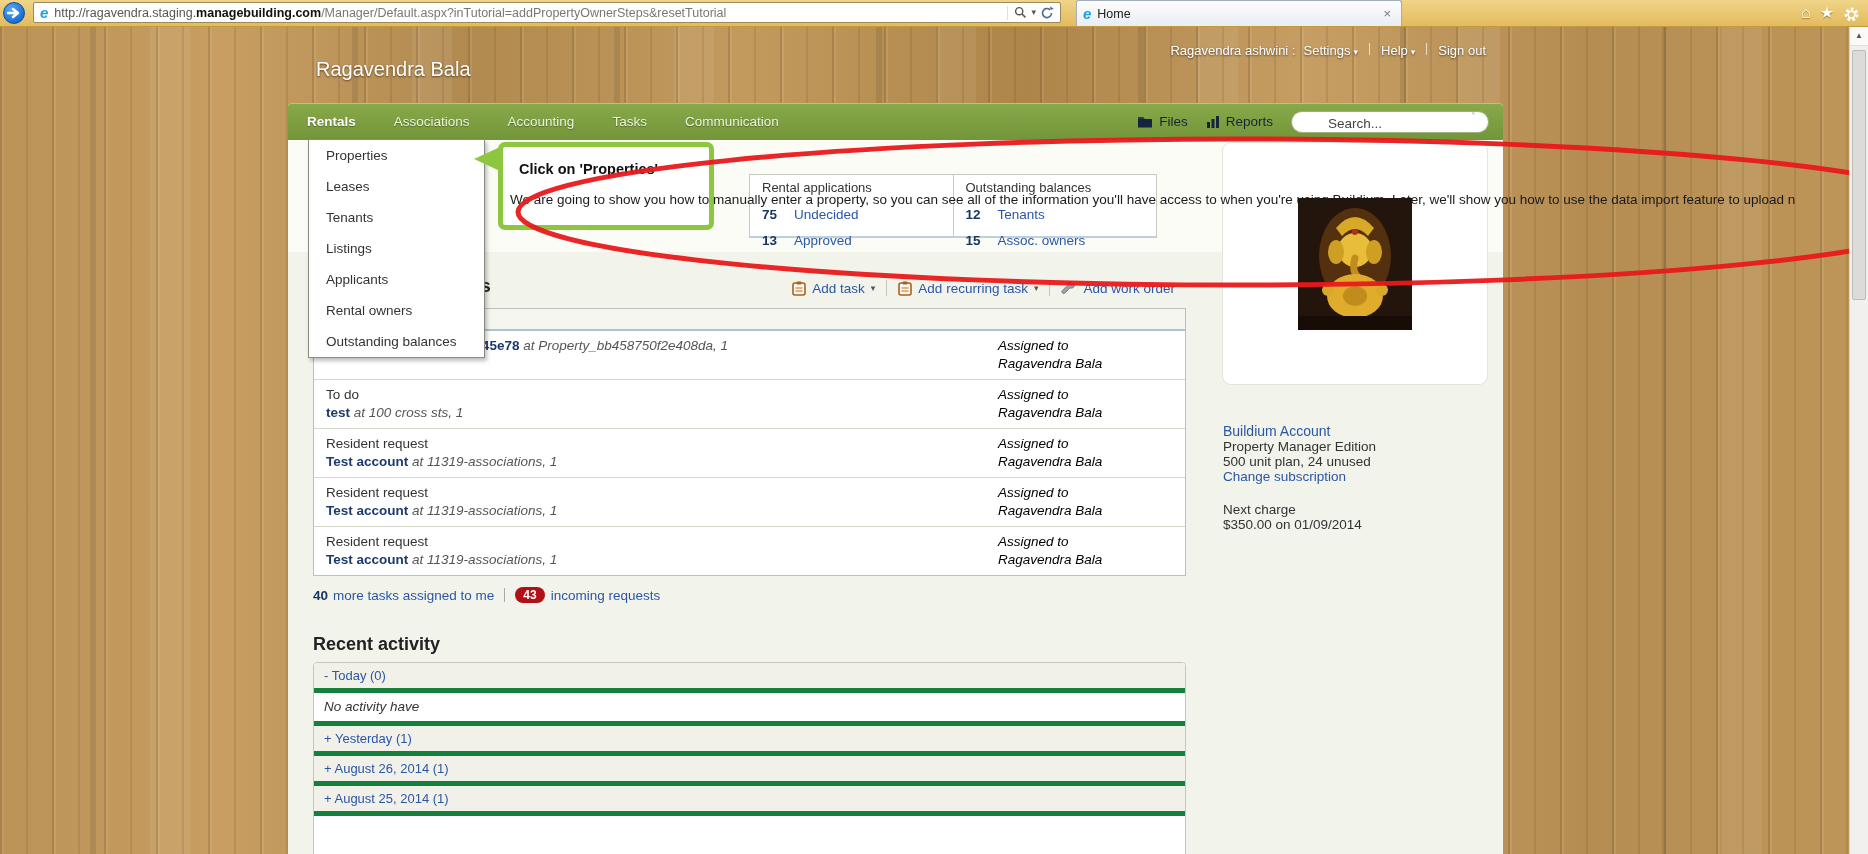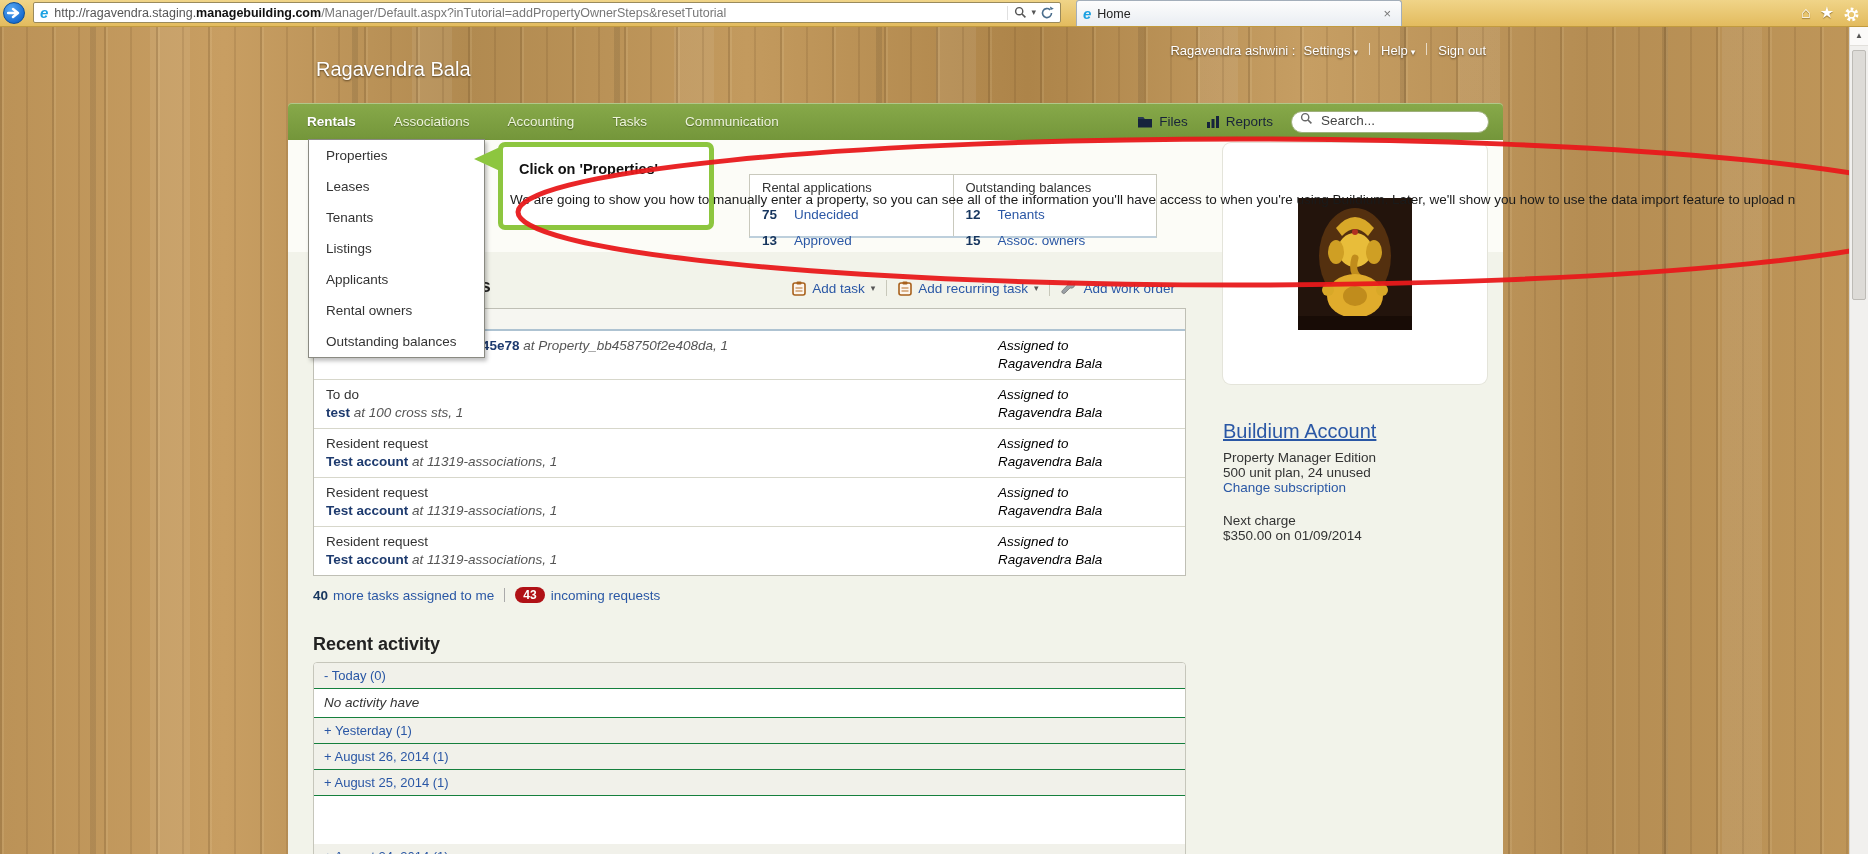--- a/index.html
+++ b/index.html
@@ -38,21 +38,21 @@
   .user-links .sep{display:inline-block;width:1px;height:12px;background:rgba(255,255,255,.65);margin:0 7px;}
   .c-down{font-size:9px;margin-left:3px;}
   
   .navbar{position:absolute;left:288px;top:77px;width:1215px;height:37px;
     background:linear-gradient(#87a94a,#74963a);border-radius:4px 4px 0 0;
     box-shadow:inset 0 1px 0 rgba(255,255,255,.35);display:flex;align-items:center;box-sizing:border-box;z-index:3;}
   .nav-item{font-size:13.5px;color:#edf4da;padding:0 19px;line-height:37px;text-shadow:0 1px 1px rgba(0,0,0,.35);white-space:nowrap;text-align:right;}
   .nav-item.active{color:#fff;font-weight:bold;}
   .nav-right{margin-left:auto;display:flex;align-items:center;gap:18px;padding-right:14px;}
   .nav-util{display:flex;align-items:center;gap:6px;font-size:13.5px;color:#18233a;white-space:nowrap;}
-  .searchbox{width:198px;height:22px;background:#fff;border:1px solid #9fb07c;border-radius:12px;display:flex;align-items:flex-start;padding:0 8px;box-sizing:border-box;}
+  .searchbox{width:198px;height:22px;background:#fff;border:1px solid #9fb07c;border-radius:12px;display:flex;align-items:flex-end;padding:0 8px;box-sizing:border-box;flex-direction:column;}
   .searchbox input{border:none;outline:none;font-size:13.5px;color:#333;width:150px;background:transparent;font-family:"Liberation Sans",sans-serif;margin-left:6px;}
   .searchbox input::placeholder{color:#444;opacity:1;}
   
   .band{position:absolute;left:288px;top:114px;width:1215px;height:112px;background:#fcfcf7;border-bottom:1px solid #d9dac9;z-index:1;}
   .content-bg{position:absolute;left:288px;top:226px;width:1215px;height:602px;background:#f2f3ea;z-index:1;}
   
   .stats{position:absolute;left:749px;top:148px;width:408px;height:64px;background:#fff;border:1px solid #c9c9bd;border-bottom:2px solid #bdCfdc;z-index:2;display:flex;box-sizing:border-box;}
   .stat-cell{flex:1;padding:5px 0 0 12px;box-sizing:border-box;}
   .stat-cell.second{border-left:1px solid #c9c9bd;}
   .stat-title{font-size:13px;color:#333;margin-bottom:3px;}
@@ -76,29 +76,29 @@
   .task-loc{font-style:italic;color:#555;}
   .tcell-right{position:absolute;left:652px;top:6px;font-size:13.5px;font-style:italic;color:#000000;line-height:18px;margin-left:32px;}
   
   .tfoot{position:absolute;left:313px;top:561px;display:flex;align-items:center;font-size:13.5px;z-index:2;}
   .bold-num{font-weight:bold;color:#16355e;margin-right:5px;}
   .blue{color:#2a57a5;}
   .pipe{width:1px;height:14px;background:#aaa;margin:0 10px;}
   .badge{background:#b01116;color:#fff;font-weight:bold;font-size:12px;border-radius:9px;padding:1px 8px;margin-right:6px;}
   
   .atable{position:absolute;left:313px;top:636px;width:873px;border:1px solid #c6c6bb;border-radius:4px 4px 0 0;z-index:2;background:#fff;box-sizing:border-box;overflow:hidden;}
-  .arow{height:25px;line-height:25px;padding-left:10px;font-size:13px;color:#2a57a5;background:#f1f1ea;border-bottom:1px solid #15803d;}
+  .arow{height:25px;line-height:25px;padding-left:10px;font-size:13px;color:#2a57a5;background:#f1f1ea;border-bottom:5px solid #15803d;}
   .arow.empty{height:28px;line-height:28px;background:#fff;color:#333;font-style:italic;font-size:13.5px;}
   .atable .arow:last-child{border-bottom:none;margin-top:48px;}
   
   .card{position:absolute;left:1223px;top:117px;width:264px;height:241px;background:#fff;border-radius:8px;box-shadow:0 0 0 1px #e4e4da;z-index:2;}
   .gimg{position:absolute;left:75px;top:55px;width:114px;height:132px;}
   .account{position:absolute;left:1223px;top:398px;width:264px;font-size:13.5px;color:#333;line-height:15px;z-index:2;}
   .account .alink{color:#2a57a5;}
-  .account .title{font-size:20px;margin-bottom:11px;text-decoration:underline;}
+  .account .title{font-size:14px;}
   .account .gap{height:18px;}
   
   .menu{position:absolute;left:308px;top:113px;width:175px;background:#fff;border:1px solid #8a8a82;
     box-shadow:2px 3px 4px rgba(0,0,0,.25);z-index:10;}
   .mitem{height:31px;line-height:31px;padding-left:17px;font-size:13.5px;color:#333;}
   
   .tooltip{position:absolute;left:498px;top:116px;width:216px;height:88px;background:#fff;
     border:5px solid #8dc63f;border-radius:7px;z-index:11;box-sizing:border-box;}
   .tooltip-title{position:absolute;left:16px;top:14px;font-size:14.5px;font-weight:bold;color:#111;white-space:nowrap;}
   .tooltip-ptr{position:absolute;left:474px;top:121px;width:0;height:0;border-top:12px solid transparent;

